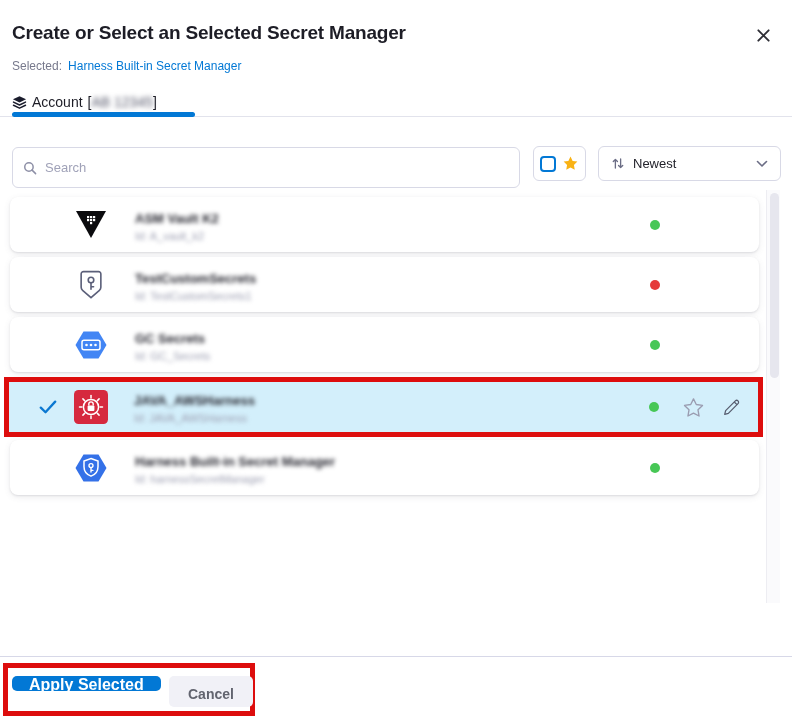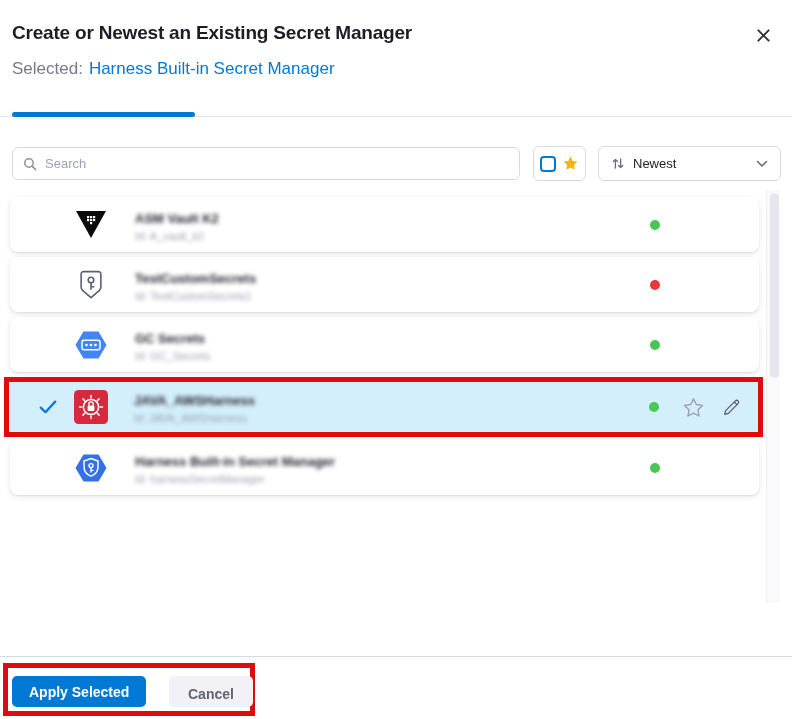--- a/index.html
+++ b/index.html
@@ -8,33 +8,33 @@
   .stage { position:relative; width:792px; height:719px; background:#fff; }
 
   
   .title { position:absolute; left:12px; top:22px; font-size:19px; font-weight:700;
            color:#1d1d26; letter-spacing:-0.2px; }
   .new-sm-btn { position:absolute; right:52px; top:19px; height:31px; padding:0 15px;
            background:#fff; border:1.5px solid #0278d5; border-radius:5px; color:#0278d5;
            font-size:14px; font-weight:700; cursor:pointer; display:flex; align-items:center; }
   .close-btn { position:absolute; right:20px; top:26px; width:18px; height:18px;
            cursor:pointer; display:flex; align-items:center; justify-content:center; }
-  .selected-line { position:absolute; left:12px; top:59px; font-size:17px; color:#77798c; }
+  .selected-line { position:absolute; left:12px; top:59px; font-size:12px; color:#77798c; }
   .selected-line a { color:#0278d5; text-decoration:none; margin-left:6px; cursor:pointer; }
 
   
   .tab { position:absolute; left:12px; top:94px; display:flex; align-items:center; gap:5px;
          font-size:14px; color:#1d1d26; cursor:pointer; }
   .tab .bracket { color:#1d1d26; }
   .tab-underline { position:absolute; left:12px; top:112px; width:183px; height:5px;
          background:#0278d5; border-radius:3px; z-index:2; }
   .tab-baseline { position:absolute; left:0; top:116px; width:792px; height:1px; background:#e2e3ec; }
 
   
-  .search-box { position:absolute; left:12px; top:147px; width:508px; height:33px;
+  .search-box { position:absolute; left:12px; top:147px; width:508px; height:41px;
          border:1px solid #d8d9e6; border-radius:6px; background:#fff;
          display:flex; align-items:center; padding:0 10px; gap:8px; }
   .search-box input { border:none; outline:none; flex:1; font-size:13px; color:#22222b;
          font-family:"Liberation Sans", sans-serif; background:transparent; }
   .search-box input::placeholder { color:#a0a2b8; }
   .fav-filter { position:absolute; left:533px; top:146px; width:53px; height:35px;
          border:1px solid #d8d9e6; border-radius:6px; background:#fff; cursor:pointer;
          display:flex; align-items:center; justify-content:center; gap:6px; }
   .fav-checkbox { width:16px; height:16px; border:2px solid #0278d5; border-radius:4px; background:#fff; }
   .sort-dd { position:absolute; left:598px; top:146px; width:183px; height:35px;
@@ -65,45 +65,56 @@
   
   .scroll-track { position:absolute; left:766px; top:190px; width:14px; height:413px;
          background:#fafafc; border-left:1px solid #ededf2; cursor:pointer; }
   .scroll-thumb { position:absolute; left:2.5px; top:3px; width:9px; height:185px;
          background:#e6e6ee; border-radius:5px; }
 
   
   .footer-divider { position:absolute; left:0; top:656px; width:792px; height:1px; background:#d7d8e8; }
   .footer-hl { position:absolute; left:3px; top:663px; width:252px; height:53px;
          border:5px solid #dd0d0d; }
-  .apply-btn { position:absolute; left:12px; top:676px; height:31px; padding:0 17px;
-         background:#0278d5; border:none; border-radius:5px; color:#fff; font-size:14px;
+  .apply-btn { position:absolute; left:12px; top:676px; height:15px; padding:0 17px;
+         background:#0278d5; border:none; border-radius:5px; color:#fff; font-size:16px;
          font-weight:700; cursor:pointer; font-family:"Liberation Sans", sans-serif; }
   .cancel-btn { position:absolute; left:169px; top:676px; height:31px; padding:10px 19px;
          background:#f1f1f7; border:none; border-radius:5px; color:#62646f; font-size:14px;
          font-weight:700; cursor:pointer; font-family:"Liberation Sans", sans-serif; }
 
   .blur-chip { filter:blur(2.5px); color:#55576a; }
   svg { display:block; }
 </style>
 </head>
 <body>
 
 <div class="stage">
 
-  <div class="title">Create or Newest an Existing Secret Manager</div>
+  <div class="title">Create or Select an Selected Secret Manager</div>
   <div class="close-btn">
     <svg width="15" height="15" viewBox="0 0 16 16">
         <path d="M2.5 2.5 L13.5 13.5 M13.5 2.5 L2.5 13.5" stroke="#2f2f36" stroke-width="2" stroke-linecap="round"></path>
       </svg>
   </div>
   <div class="selected-line">
     <span>Selected:</span><a>Harness Built-in Secret Manager</a>
   </div>
 
+  <div class="tab">
+    <span>
+      <svg width="15" height="15" viewBox="0 0 16 16">
+        <path d="M8 1.2 L15 4.6 8 8 1 4.6 Z" fill="#1a1c2c"></path>
+        <path d="M1.6 7.6 L8 10.7 14.4 7.6" fill="none" stroke="#1a1c2c" stroke-width="1.6" stroke-linecap="round" stroke-linejoin="round"></path>
+        <path d="M1.6 10.9 L8 14 14.4 10.9" fill="none" stroke="#1a1c2c" stroke-width="1.6" stroke-linecap="round" stroke-linejoin="round"></path>
+      </svg>
+    </span>
+    <span>Account</span>
+    <span class="bracket"><span>[</span><span class="blur-chip">AB 12345</span><span>]</span></span>
+  </div>
   <div class="tab-underline"></div>
   <div class="tab-baseline"></div>
 
   <div class="search-box">
     <span>
       <svg width="14" height="14" viewBox="0 0 16 16">
           <circle cx="6.8" cy="6.8" r="4.8" fill="none" stroke="#8d8fa6" stroke-width="1.7"></circle>
           <path d="M10.4 10.4 L14.4 14.4" stroke="#8d8fa6" stroke-width="1.7" stroke-linecap="round"></path>
         </svg>
     </span>

